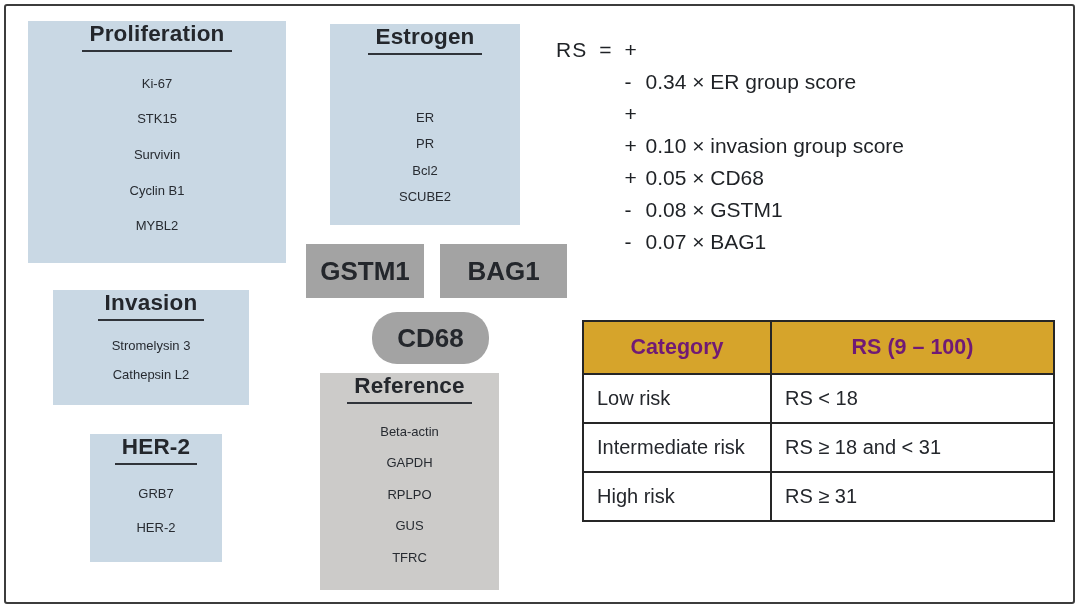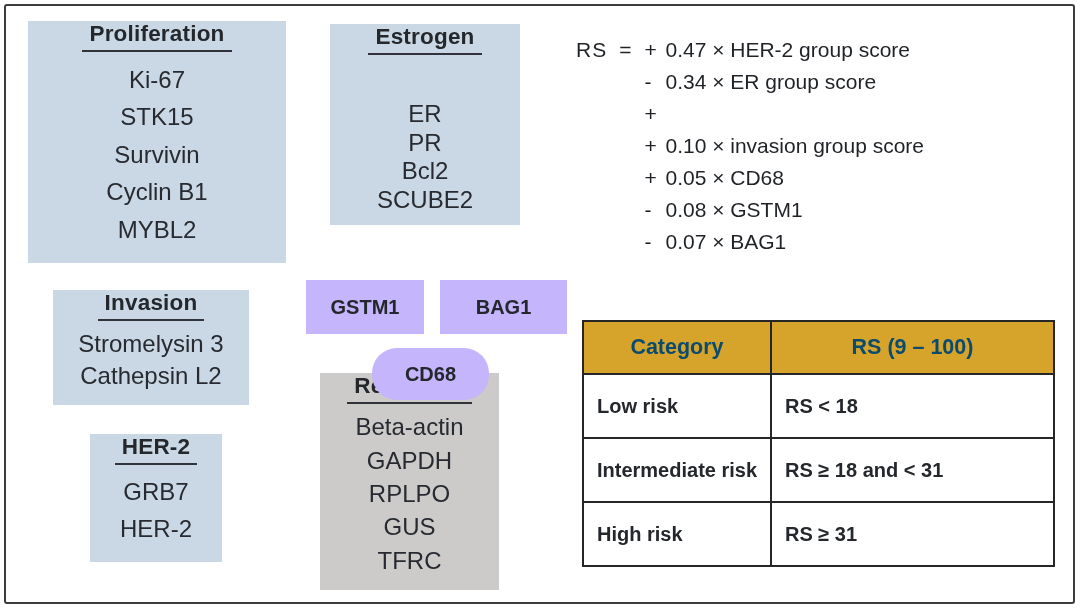--- a/index.html
+++ b/index.html
@@ -49,50 +49,49 @@
   .genes {
     flex: 1;
     width: 100%;
     display: flex;
     flex-direction: column;
     justify-content: space-evenly;
     align-items: center;
     padding: 2px 0 8px 0;
   }
   .gene {
-    font-size: 24px;
+    font-size: 13px;
     font-weight: 500;
     color: #272b31;
     line-height: 1;
     white-space: nowrap;
   }
   #box-proliferation { left: 28px;  top: 21px;  width: 258px; height: 242px; }
   #box-estrogen      { left: 330px; top: 24px;  width: 190px; height: 201px; gap: 40px; }
   #box-invasion      { left: 53px;  top: 290px; width: 196px; height: 115px; }
   #box-her2          { left: 90px;  top: 434px; width: 132px; height: 128px; }
   #box-reference     { left: 320px; top: 373px; width: 179px; height: 217px; }
   
   .single-box {
     position: absolute;
-    background: #c4b5fd;
+    background: #a3a3a3;
     display: flex;
     align-items: center;
     justify-content: center;
-    font-size: 20px;
+    font-size: 26px;
     font-weight: 600;
     color: #24272c;
-    margin-top: 36px;
   }
   #box-gstm1 { left: 306px; top: 244px; width: 118px; height: 54px; }
   #box-bag1  { left: 440px; top: 244px; width: 127px; height: 54px; }
   #box-cd68  { left: 372px; top: 312px; width: 117px; height: 52px; border-radius: 25px; }
   
   .formula {
     position: absolute;
-    left: 576px; top: 34px;
+    left: 556px; top: 34px;
     display: flex;
     align-items: flex-start;
     font-size: 21px;
     font-weight: 500;
     color: #1f2226;
   }
   .f-lhs { line-height: 32px; margin-right: 12px; letter-spacing: 1px; }
   .f-eq  { line-height: 32px; margin-right: 13px; }
   .f-lines { display: flex; flex-direction: column; }
   .f-line { display: flex; line-height: 32px; white-space: nowrap; }
@@ -106,29 +105,29 @@
   }
   table.risk col.c1 { width: 188px; }
   table.risk col.c2 { width: 283px; }
   table.risk th {
     background: #d6a42b;
     border: 2px solid #262626;
     border-bottom-width: 2.5px;
     height: 53px;
     font-size: 21.5px;
     font-weight: 600;
-    color: #0c4a6e;
+    color: #701a75;
     text-align: center;
     vertical-align: middle;
   }
   table.risk td {
     border: 2px solid #262626;
-    height: 64px;
+    height: 49px;
     font-size: 20px;
-    font-weight: 700;
+    font-weight: 400;
     color: #24272c;
     text-align: left;
     vertical-align: middle;
     padding-left: 13px;
     white-space: nowrap;
   }
 </style>
 </head>
 <body>
 
@@ -186,21 +185,20 @@
   <div class="single-box" id="box-gstm1">GSTM1</div>
   <div class="single-box" id="box-bag1">BAG1</div>
   <div class="single-box" id="box-cd68">CD68</div>
 
   <div class="formula">
     <div class="f-lhs">RS</div>
     <div class="f-eq">=</div>
     <div class="f-lines">
       <div class="f-line">
           <span class="f-sign">+</span>
-          <span>0.47 × HER-2 group score</span>
         </div>
       <div class="f-line">
           <span class="f-sign">-</span>
           <span>0.34 × ER group score</span>
         </div>
       <div class="f-line">
           <span class="f-sign">+</span>
         </div>
       <div class="f-line">
           <span class="f-sign">+</span>

